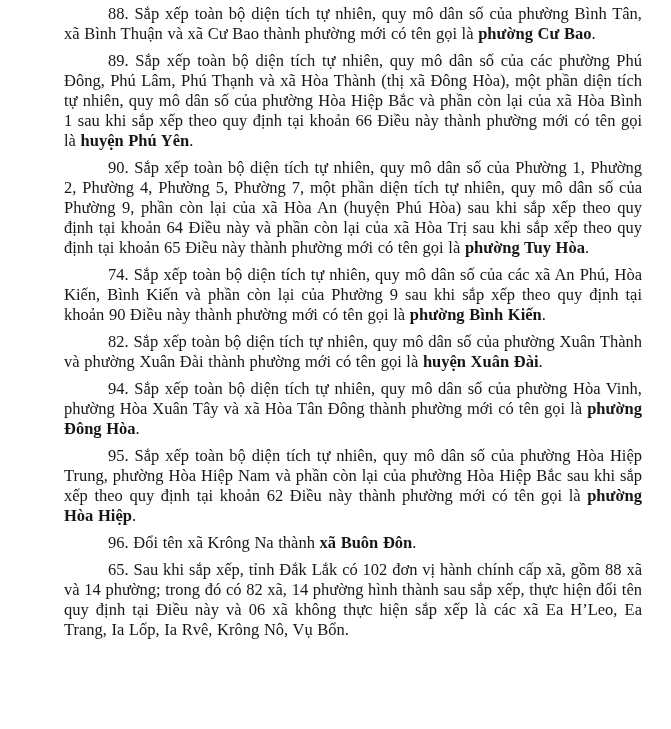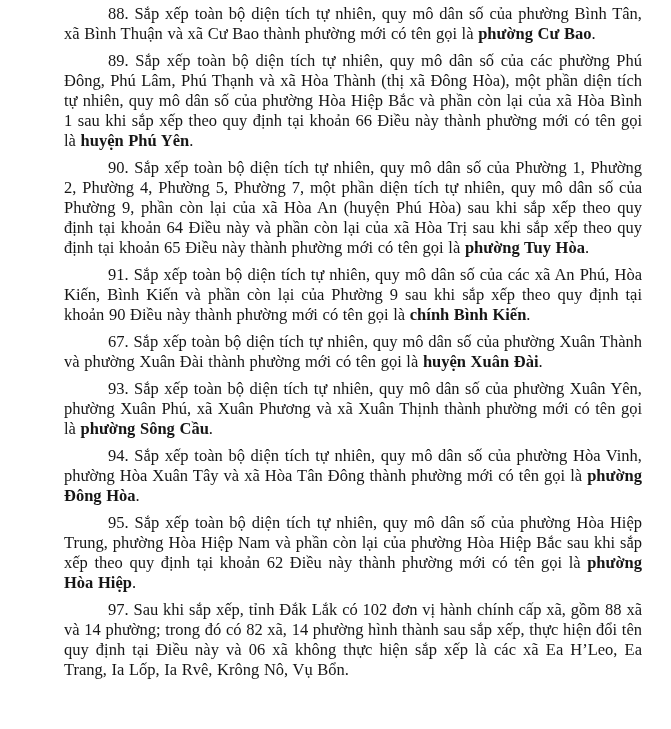--- a/index.html
+++ b/index.html
@@ -36,26 +36,26 @@
 <body>
 
 <div class="page">
 
   <p class="para"><span>88. Sắp xếp toàn bộ diện tích tự nhiên, quy mô dân số của phường Bình Tân, xã Bình Thuận và xã Cư Bao thành phường mới có tên gọi là </span><b>phường Cư Bao</b><span>.</span></p>
 
   <p class="para"><span>89. Sắp xếp toàn bộ diện tích tự nhiên, quy mô dân số của các phường Phú Đông, Phú Lâm, Phú Thạnh và xã Hòa Thành (thị xã Đông Hòa), một phần diện tích tự nhiên, quy mô dân số của phường Hòa Hiệp Bắc và phần còn lại của xã Hòa Bình 1 sau khi sắp xếp theo quy định tại khoản 66 Điều này thành phường mới có tên gọi là </span><b>huyện Phú Yên</b><span>.</span></p>
 
   <p class="para"><span>90. Sắp xếp toàn bộ diện tích tự nhiên, quy mô dân số của Phường 1, Phường 2, Phường 4, Phường 5, Phường 7, một phần diện tích tự nhiên, quy mô dân số của Phường 9, phần còn lại của xã Hòa An (huyện Phú Hòa) sau khi sắp xếp theo quy định tại khoản 64 Điều này và phần còn lại của xã Hòa Trị sau khi sắp xếp theo quy định tại khoản 65 Điều này thành phường mới có tên gọi là </span><b>phường Tuy Hòa</b><span>.</span></p>
 
-  <p class="para"><span>91. Sắp xếp toàn bộ diện tích tự nhiên, quy mô dân số của các xã An Phú, Hòa Kiến, Bình Kiến và phần còn lại của Phường 9 sau khi sắp xếp theo quy định tại khoản 90 Điều này thành phường mới có tên gọi là </span><b>chính Bình Kiến</b><span>.</span></p>
+  <p class="para"><span>74. Sắp xếp toàn bộ diện tích tự nhiên, quy mô dân số của các xã An Phú, Hòa Kiến, Bình Kiến và phần còn lại của Phường 9 sau khi sắp xếp theo quy định tại khoản 90 Điều này thành phường mới có tên gọi là </span><b>phường Bình Kiến</b><span>.</span></p>
 
-  <p class="para"><span>67. Sắp xếp toàn bộ diện tích tự nhiên, quy mô dân số của phường Xuân Thành và phường Xuân Đài thành phường mới có tên gọi là </span><b>huyện Xuân Đài</b><span>.</span></p>
+  <p class="para"><span>82. Sắp xếp toàn bộ diện tích tự nhiên, quy mô dân số của phường Xuân Thành và phường Xuân Đài thành phường mới có tên gọi là </span><b>huyện Xuân Đài</b><span>.</span></p>
 
-  <p class="para"><span>93. Sắp xếp toàn bộ diện tích tự nhiên, quy mô dân số của phường Xuân Yên, phường Xuân Phú, xã Xuân Phương và xã Xuân Thịnh thành phường mới có tên gọi là </span><b>phường Sông Cầu</b><span>.</span></p>
 
   <p class="para"><span>94. Sắp xếp toàn bộ diện tích tự nhiên, quy mô dân số của phường Hòa Vinh, phường Hòa Xuân Tây và xã Hòa Tân Đông thành phường mới có tên gọi là </span><b>phường Đông Hòa</b><span>.</span></p>
 
   <p class="para"><span>95. Sắp xếp toàn bộ diện tích tự nhiên, quy mô dân số của phường Hòa Hiệp Trung, phường Hòa Hiệp Nam và phần còn lại của phường Hòa Hiệp Bắc sau khi sắp xếp theo quy định tại khoản 62 Điều này thành phường mới có tên gọi là </span><b>phường Hòa Hiệp</b><span>.</span></p>
 
+  <p class="para"><span>96. Đổi tên xã Krông Na thành </span><b>xã Buôn Đôn</b><span>.</span></p>
 
-  <p class="para"><span>97. Sau khi sắp xếp, tỉnh Đắk Lắk có 102 đơn vị hành chính cấp xã, gồm 88 xã và 14 phường; trong đó có 82 xã, 14 phường hình thành sau sắp xếp, thực hiện đổi tên quy định tại Điều này và 06 xã không thực hiện sắp xếp là các xã Ea H’Leo, Ea Trang, Ia Lốp, Ia Rvê, Krông Nô, Vụ Bổn.</span><b></b><span></span></p>
+  <p class="para"><span>65. Sau khi sắp xếp, tỉnh Đắk Lắk có 102 đơn vị hành chính cấp xã, gồm 88 xã và 14 phường; trong đó có 82 xã, 14 phường hình thành sau sắp xếp, thực hiện đổi tên quy định tại Điều này và 06 xã không thực hiện sắp xếp là các xã Ea H’Leo, Ea Trang, Ia Lốp, Ia Rvê, Krông Nô, Vụ Bổn.</span><b></b><span></span></p>
 
 </div>
 
 </body></html>

